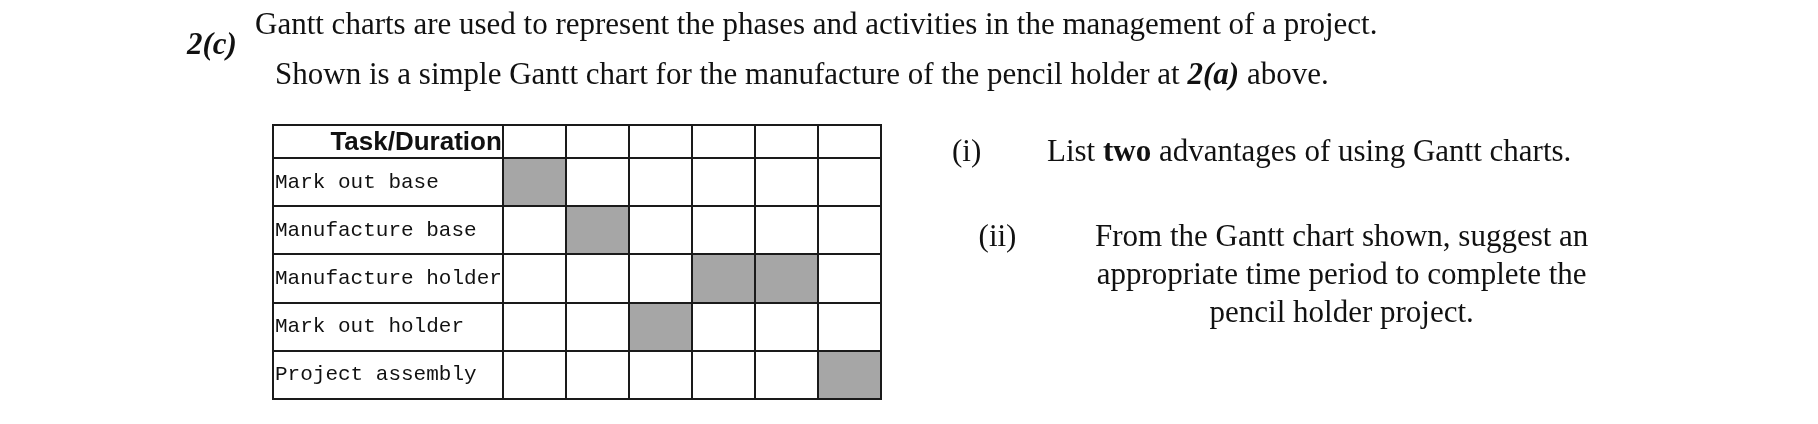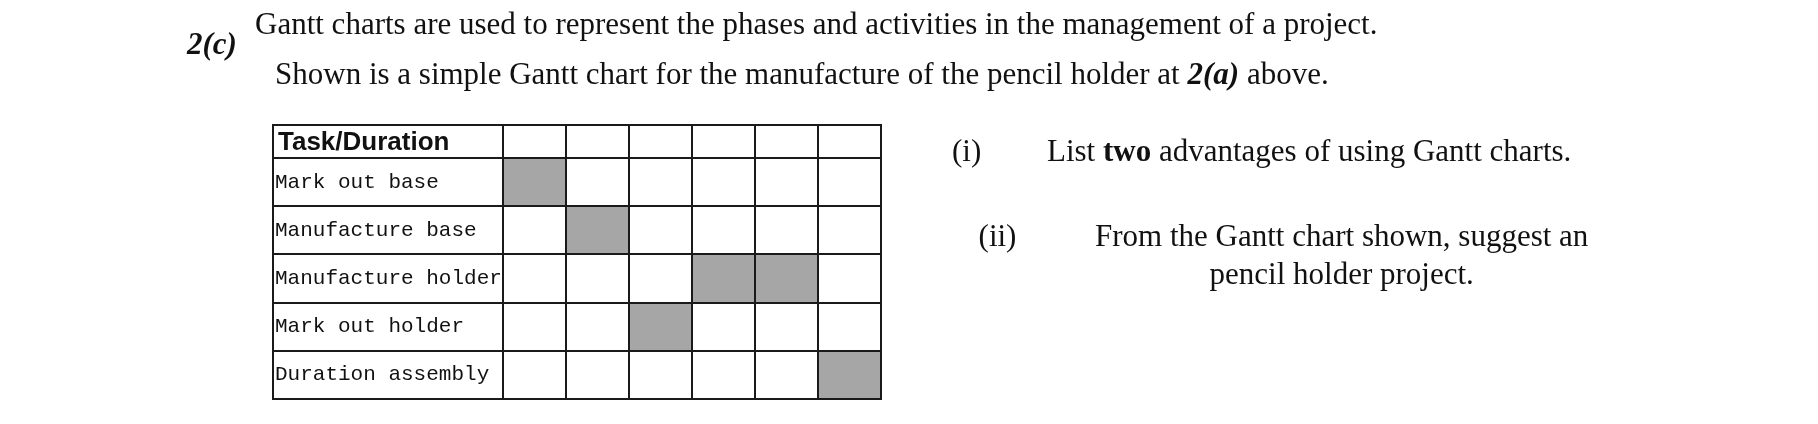--- a/index.html
+++ b/index.html
@@ -31,21 +31,21 @@
     height: 276px;
   }
   .gantt th, .gantt td {
     border: 2px solid #1a1a1a;
     padding: 0;
     background: #ffffff;
   }
   .gantt th.header-label {
     font-family: "Liberation Sans", sans-serif;
     font-size: 26px; font-weight: bold;
-    text-align: left; padding-left: 4px;
+    text-align: right; padding-left: 4px;
     vertical-align: middle;
   }
   .gantt td.task-label {
     font-family: Liberation Mono, monospace;
     font-size: 21px; font-weight: normal;
     text-align: left; padding-left: 1px;
     vertical-align: middle;
     white-space: nowrap;
     margin-top: 7px;
   }
@@ -128,37 +128,38 @@
         <tr>
           <td class="task-label">Mark out holder</td>
           <td></td>
           <td></td>
           <td style="background: rgb(166, 166, 166);"></td>
           <td></td>
           <td></td>
           <td></td>
         </tr>
         <tr>
-          <td class="task-label">Duration assembly</td>
+          <td class="task-label">Project assembly</td>
           <td></td>
           <td></td>
           <td></td>
           <td></td>
           <td></td>
           <td style="background: rgb(166, 166, 166);"></td>
         </tr>
       </tbody>
   </table>
 
   <div class="question" id="question-i">
     <span class="marker">(i)</span>
     <span class="qtext"><span>List </span><b>two</b><span> advantages of using Gantt charts.</span></span>
   </div>
 
   <div class="question" id="question-ii">
     <span class="marker">(ii)</span>
     <span class="qtext">
       <span class="qline">From the Gantt chart shown, suggest an</span>
+      <span class="qline">appropriate time period to complete the</span>
       <span class="qline">pencil holder project.</span>
     </span>
   </div>
 
 </div>
 
 </body></html>

